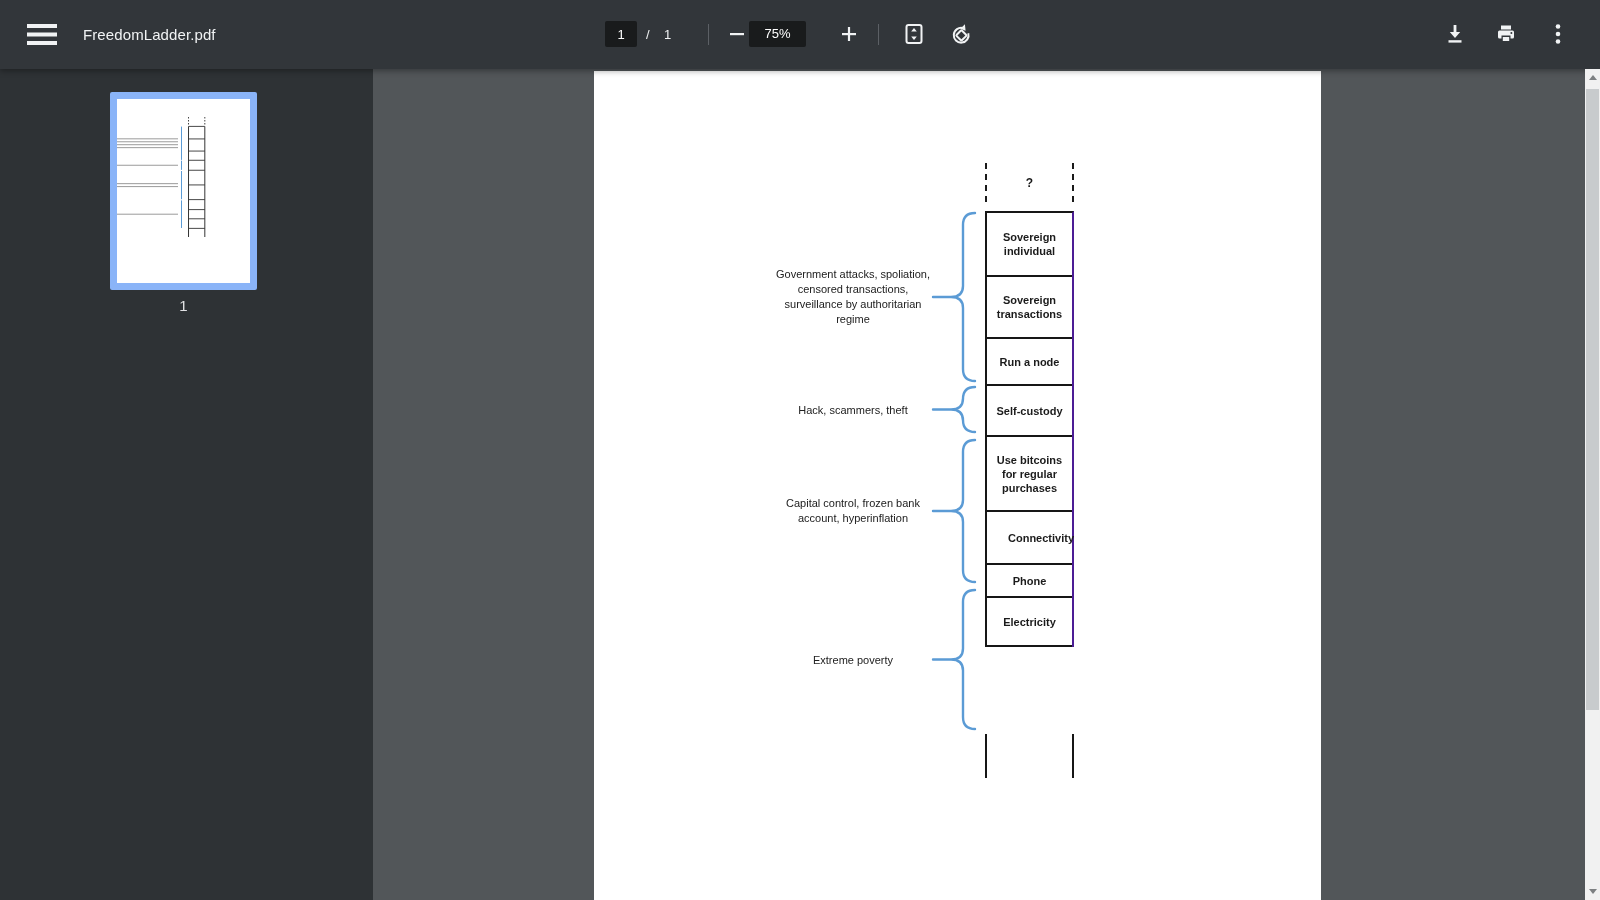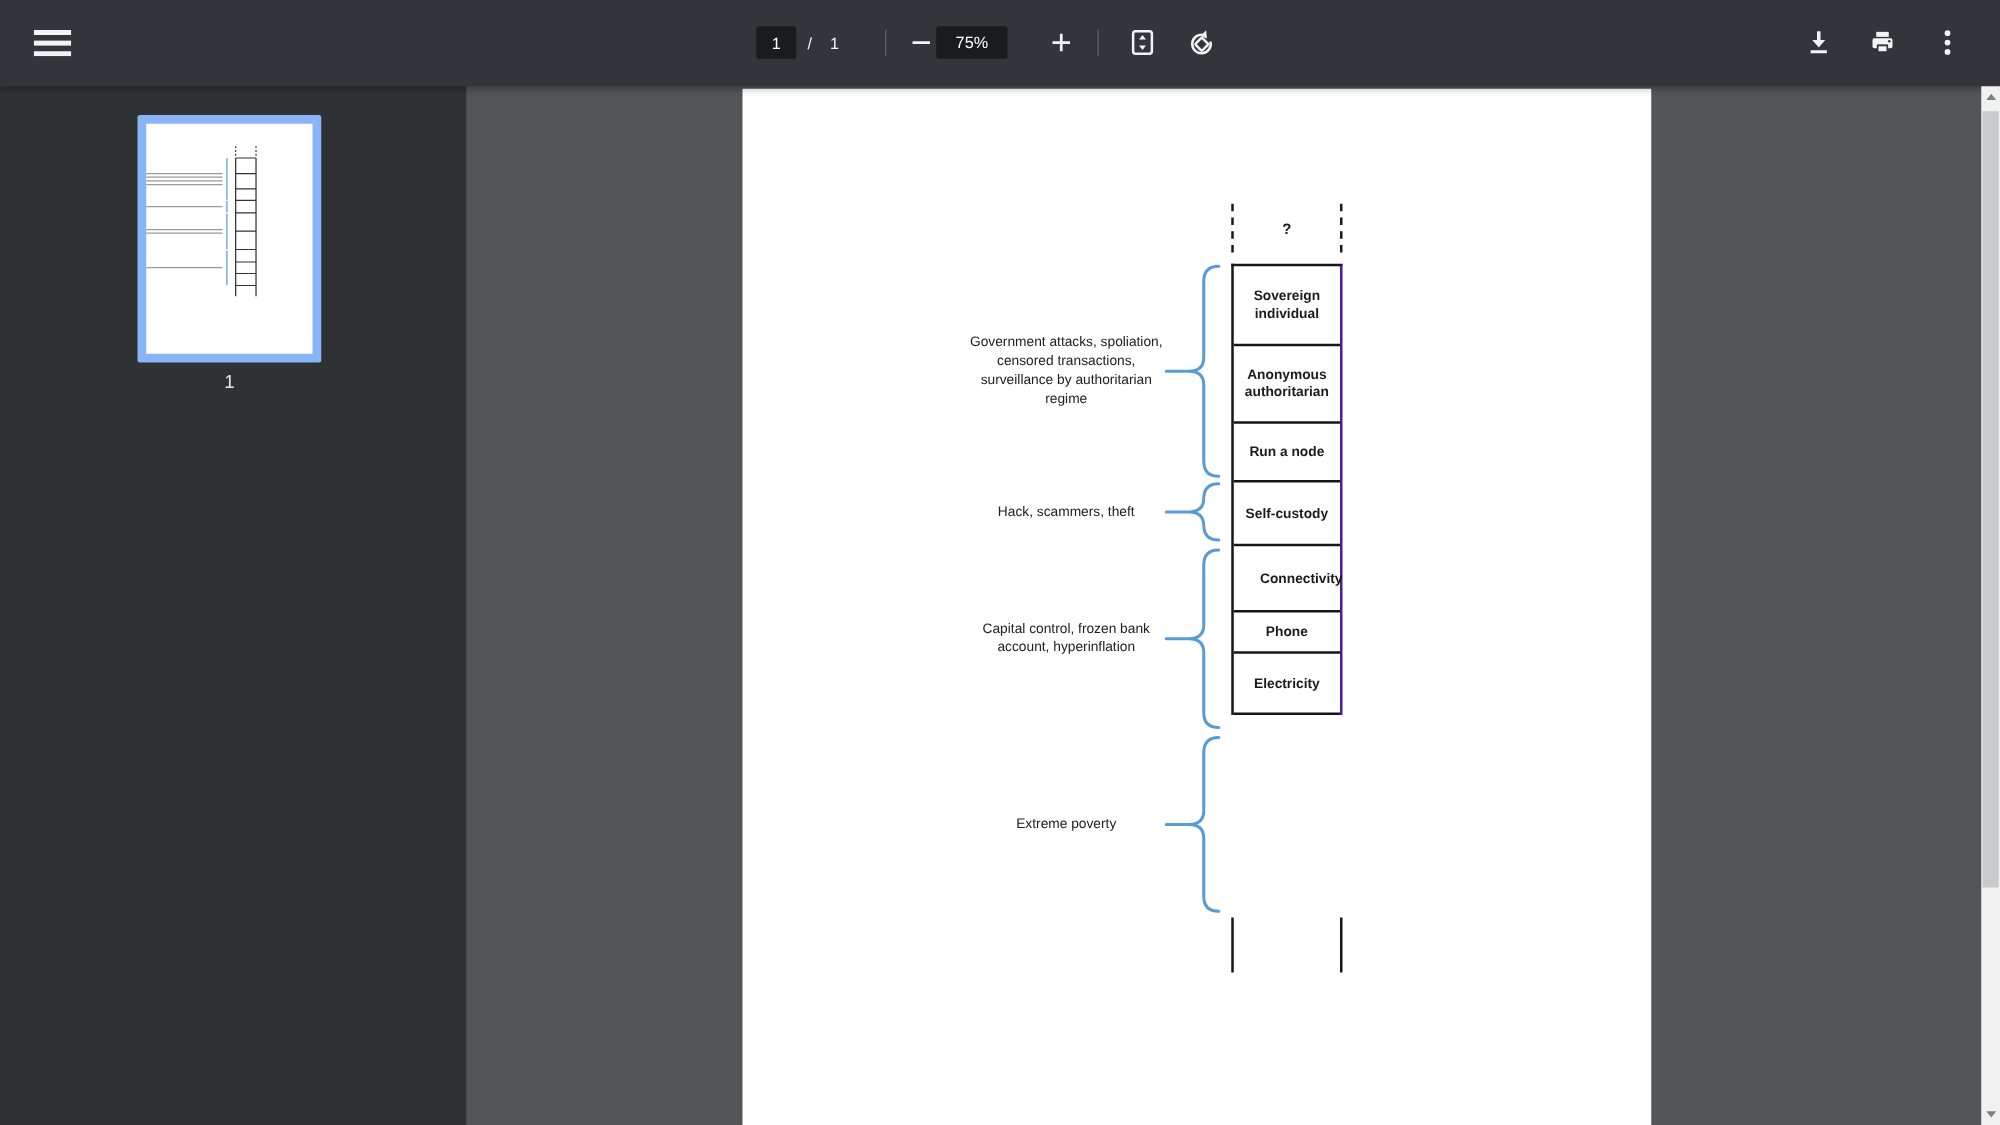--- a/index.html
+++ b/index.html
@@ -63,20 +63,21 @@
 <div id="app">
 
   <header id="toolbar">
     <button class="tb-btn" id="menu-btn">
       <svg class="ic" width="30" height="21" viewBox="0 0 30 21">
         <rect x="0" y="0" width="30" height="4" fill="#f1f3f4"></rect>
         <rect x="0" y="8.5" width="30" height="4" fill="#f1f3f4"></rect>
         <rect x="0" y="17" width="30" height="4" fill="#f1f3f4"></rect>
       </svg>
     </button>
+    <div id="doc-title">FreedomLadder.pdf</div>
 
     <input class="chip" id="page-input" value="1" style="">
     <div id="page-sep">/</div>
     <div id="page-count">1</div>
 
     <div class="tb-divider" style="left:708px"></div>
 
     <button class="tb-btn" style="left:715px">
       <svg class="ic" width="16" height="16" viewBox="0 0 16 16">
         <rect x="1" y="7" width="14" height="2.2" fill="#f1f3f4"></rect>
@@ -170,27 +171,30 @@
   <main id="viewer">
     <div id="pdf-page">
       <div id="ladder-dash">
         <span>?</span>
       </div>
       <div id="ladder-boxes">
           <div class="rung" style="height: 64px;">
             <span>Sovereign individual</span>
           </div>
           <div class="rung" style="height: 62px;">
-            <span>Anonymous authoritarian</span>
+            <span>Sovereign transactions</span>
           </div>
           <div class="rung" style="height: 47px;">
             <span>Run a node</span>
           </div>
           <div class="rung" style="height: 51px;">
             <span>Self-custody</span>
+          </div>
+          <div class="rung" style="height: 75px;">
+            <span>Use bitcoins for regular purchases</span>
           </div>
           <div class="rung" style="height: 53px; padding-left: 28px;">
             <span>Connectivity</span>
           </div>
           <div class="rung" style="height: 33px;">
             <span>Phone</span>
           </div>
           <div class="rung" style="height: 49px;">
             <span>Electricity</span>
           </div>

